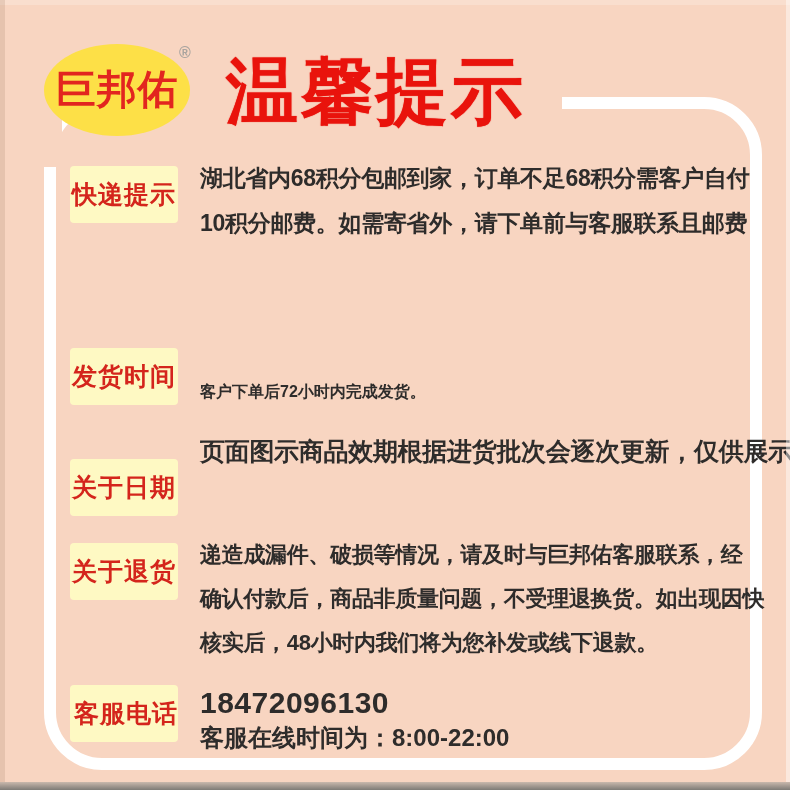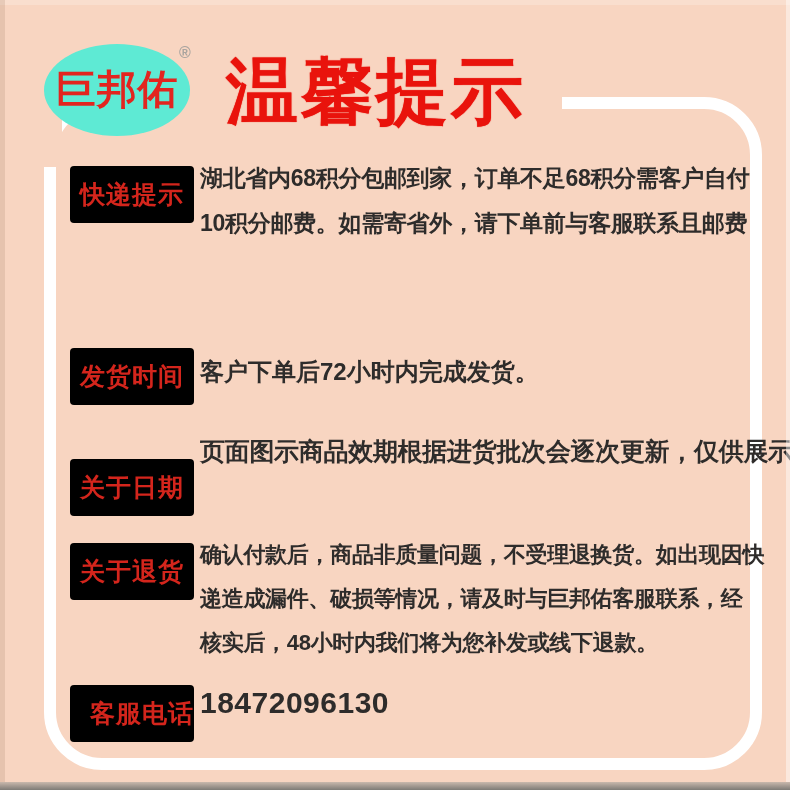--- a/index.html
+++ b/index.html
@@ -15,55 +15,55 @@
     left:44px;top:97px;width:718px;height:673px;
     border:12px solid #ffffff;border-radius:58px;
     box-sizing:border-box;
   }
   
   .mask-top{left:38px;top:93px;width:524px;height:22px;background:#f8d5c1;}
   .mask-left{left:38px;top:93px;width:24px;height:74px;background:#f8d5c1;}
 
   
   .logo{
-    left:44px;top:44px;width:146px;height:92px;background:#5eead4;
+    left:44px;top:44px;width:146px;height:92px;background:#fde047;
     border-radius:50%;display:flex;align-items:center;justify-content:center;
   }
   .logo-text{
     color:#e2251f;font-size:40px;font-weight:900;letter-spacing:1px;
     transform:translateY(-1px);
   }
   .reg-mark{
     left:179px;top:44px;font-size:16px;color:#a8a49f;font-weight:bold;
   }
 
   
   .title{
     left:226px;top:44px;font-size:72px;font-weight:900;color:#e9130c;
     letter-spacing:3px;white-space:nowrap;
     text-shadow:0 0 1px #e9130c;
   }
 
   
   .label-box{
-    left:70px;width:124px;height:57px;background:#000000;border-radius:4px;
+    left:70px;width:108px;height:57px;background:#fef9c3;border-radius:4px;
     display:flex;align-items:center;justify-content:center;
   }
   .label-box span{
     color:#d4251c;font-size:25px;font-weight:bold;letter-spacing:1px;
     white-space:nowrap;
   }
 
   
   .body-text{
     left:200px;width:560px;color:#2e2c2b;font-weight:bold;
   }
   .body-text div{white-space:nowrap;}
   .s1{top:156px;font-size:23px;line-height:45px;letter-spacing:-0.3px;}
-  .s2{top:349px;font-size:24px;line-height:45px;}
+  .s2{top:369px;font-size:16px;line-height:45px;}
   .s3{top:429px;font-size:25px;line-height:45px;letter-spacing:-0.3px;}
   .s4{top:533px;font-size:22px;line-height:44px;letter-spacing:-0.3px;}
   .s5{top:686px;}
   .phone-number{font-size:30px;line-height:34px;letter-spacing:0.5px;}
   .service-hours{font-size:24px;line-height:35px;}
 
   .box1{top:166px;}
   .box2{top:348px;}
   .box3{top:459px;}
   .box4{top:543px;}
@@ -109,28 +109,29 @@
   <span>关于日期</span>
 </div>
 <div class="abs body-text s3">
   <div>页面图示商品效期根据进货批次会逐次更新，仅供展示</div>
 </div>
 
 <div class="abs label-box box4">
   <span>关于退货</span>
 </div>
 <div class="abs body-text s4">
+  <div>递造成漏件、破损等情况，请及时与巨邦佑客服联系，经</div>
   <div>确认付款后，商品非质量问题，不受理退换货。如出现因快</div>
-  <div>递造成漏件、破损等情况，请及时与巨邦佑客服联系，经</div>
   <div>核实后，48小时内我们将为您补发或线下退款。</div>
 </div>
 
 <div class="abs label-box box5">
   <span>客服电话</span>
 </div>
 <div class="abs body-text s5">
   <div class="phone-number">18472096130</div>
+  <div class="service-hours">客服在线时间为：8:00-22:00</div>
 </div>
 
 <div class="abs edge-top"></div>
 <div class="abs edge-left"></div>
 <div class="abs edge-right"></div>
 <div class="abs edge-bottom"></div>
 
 </body></html>

